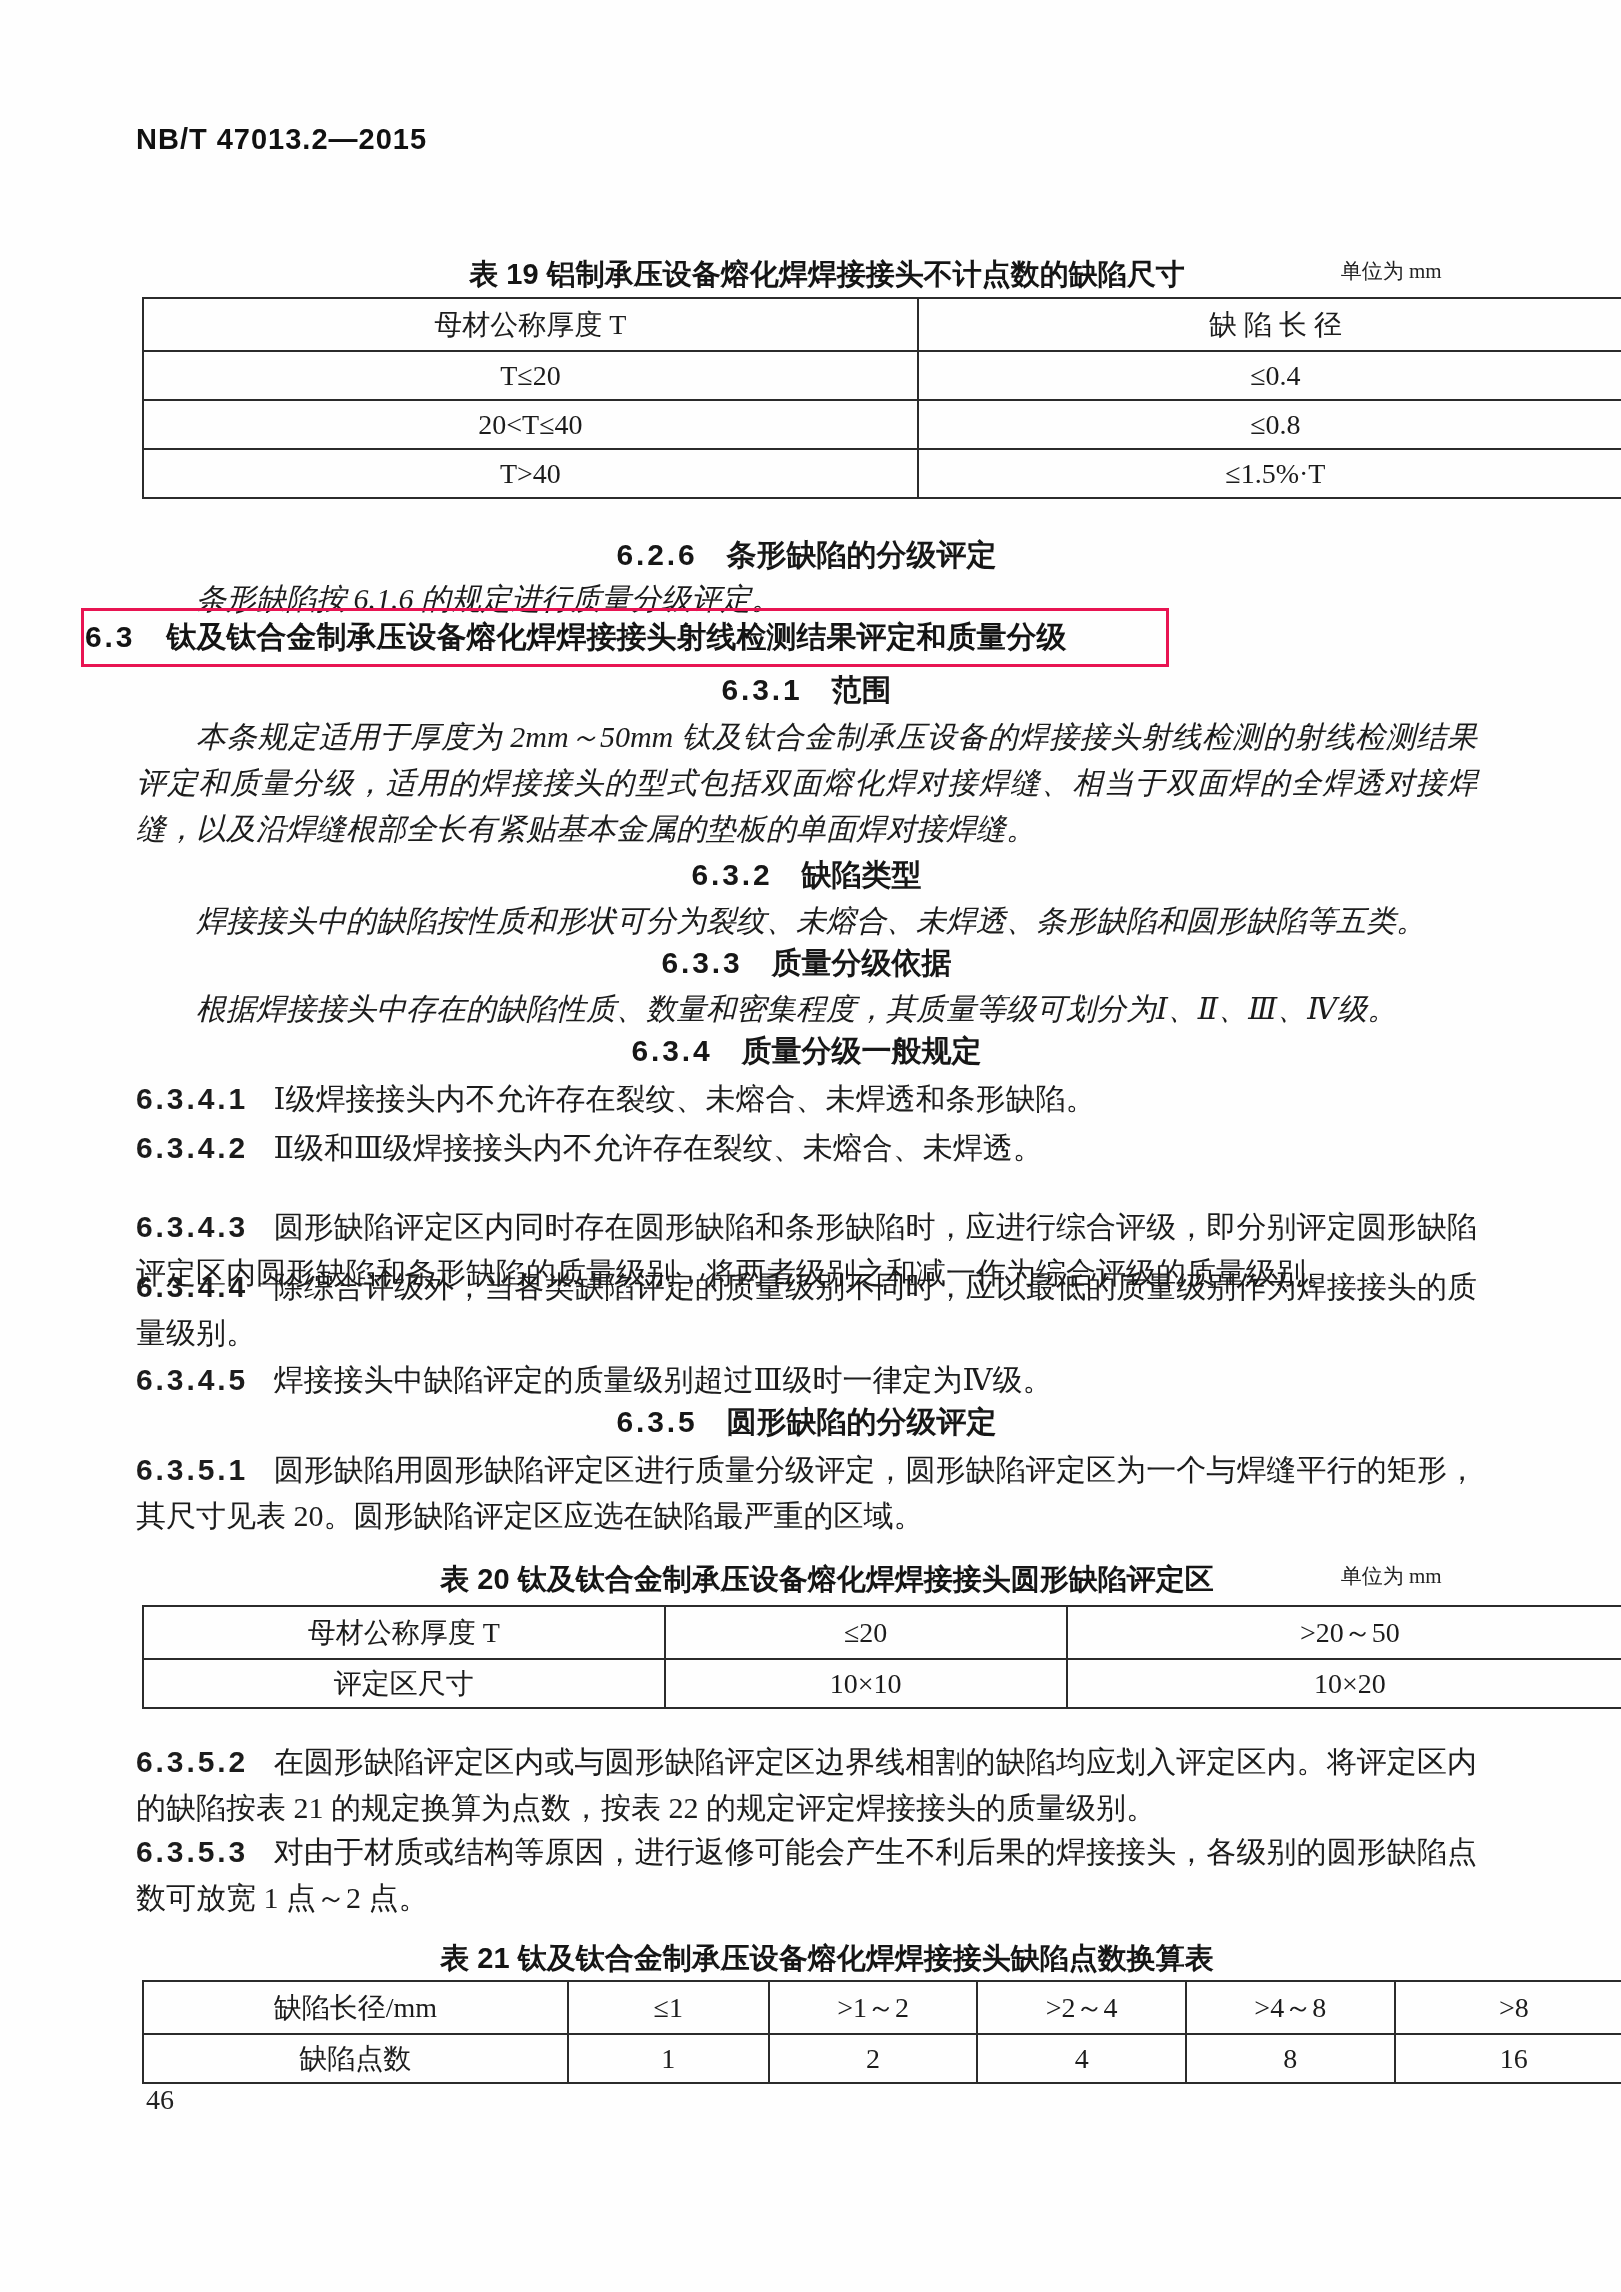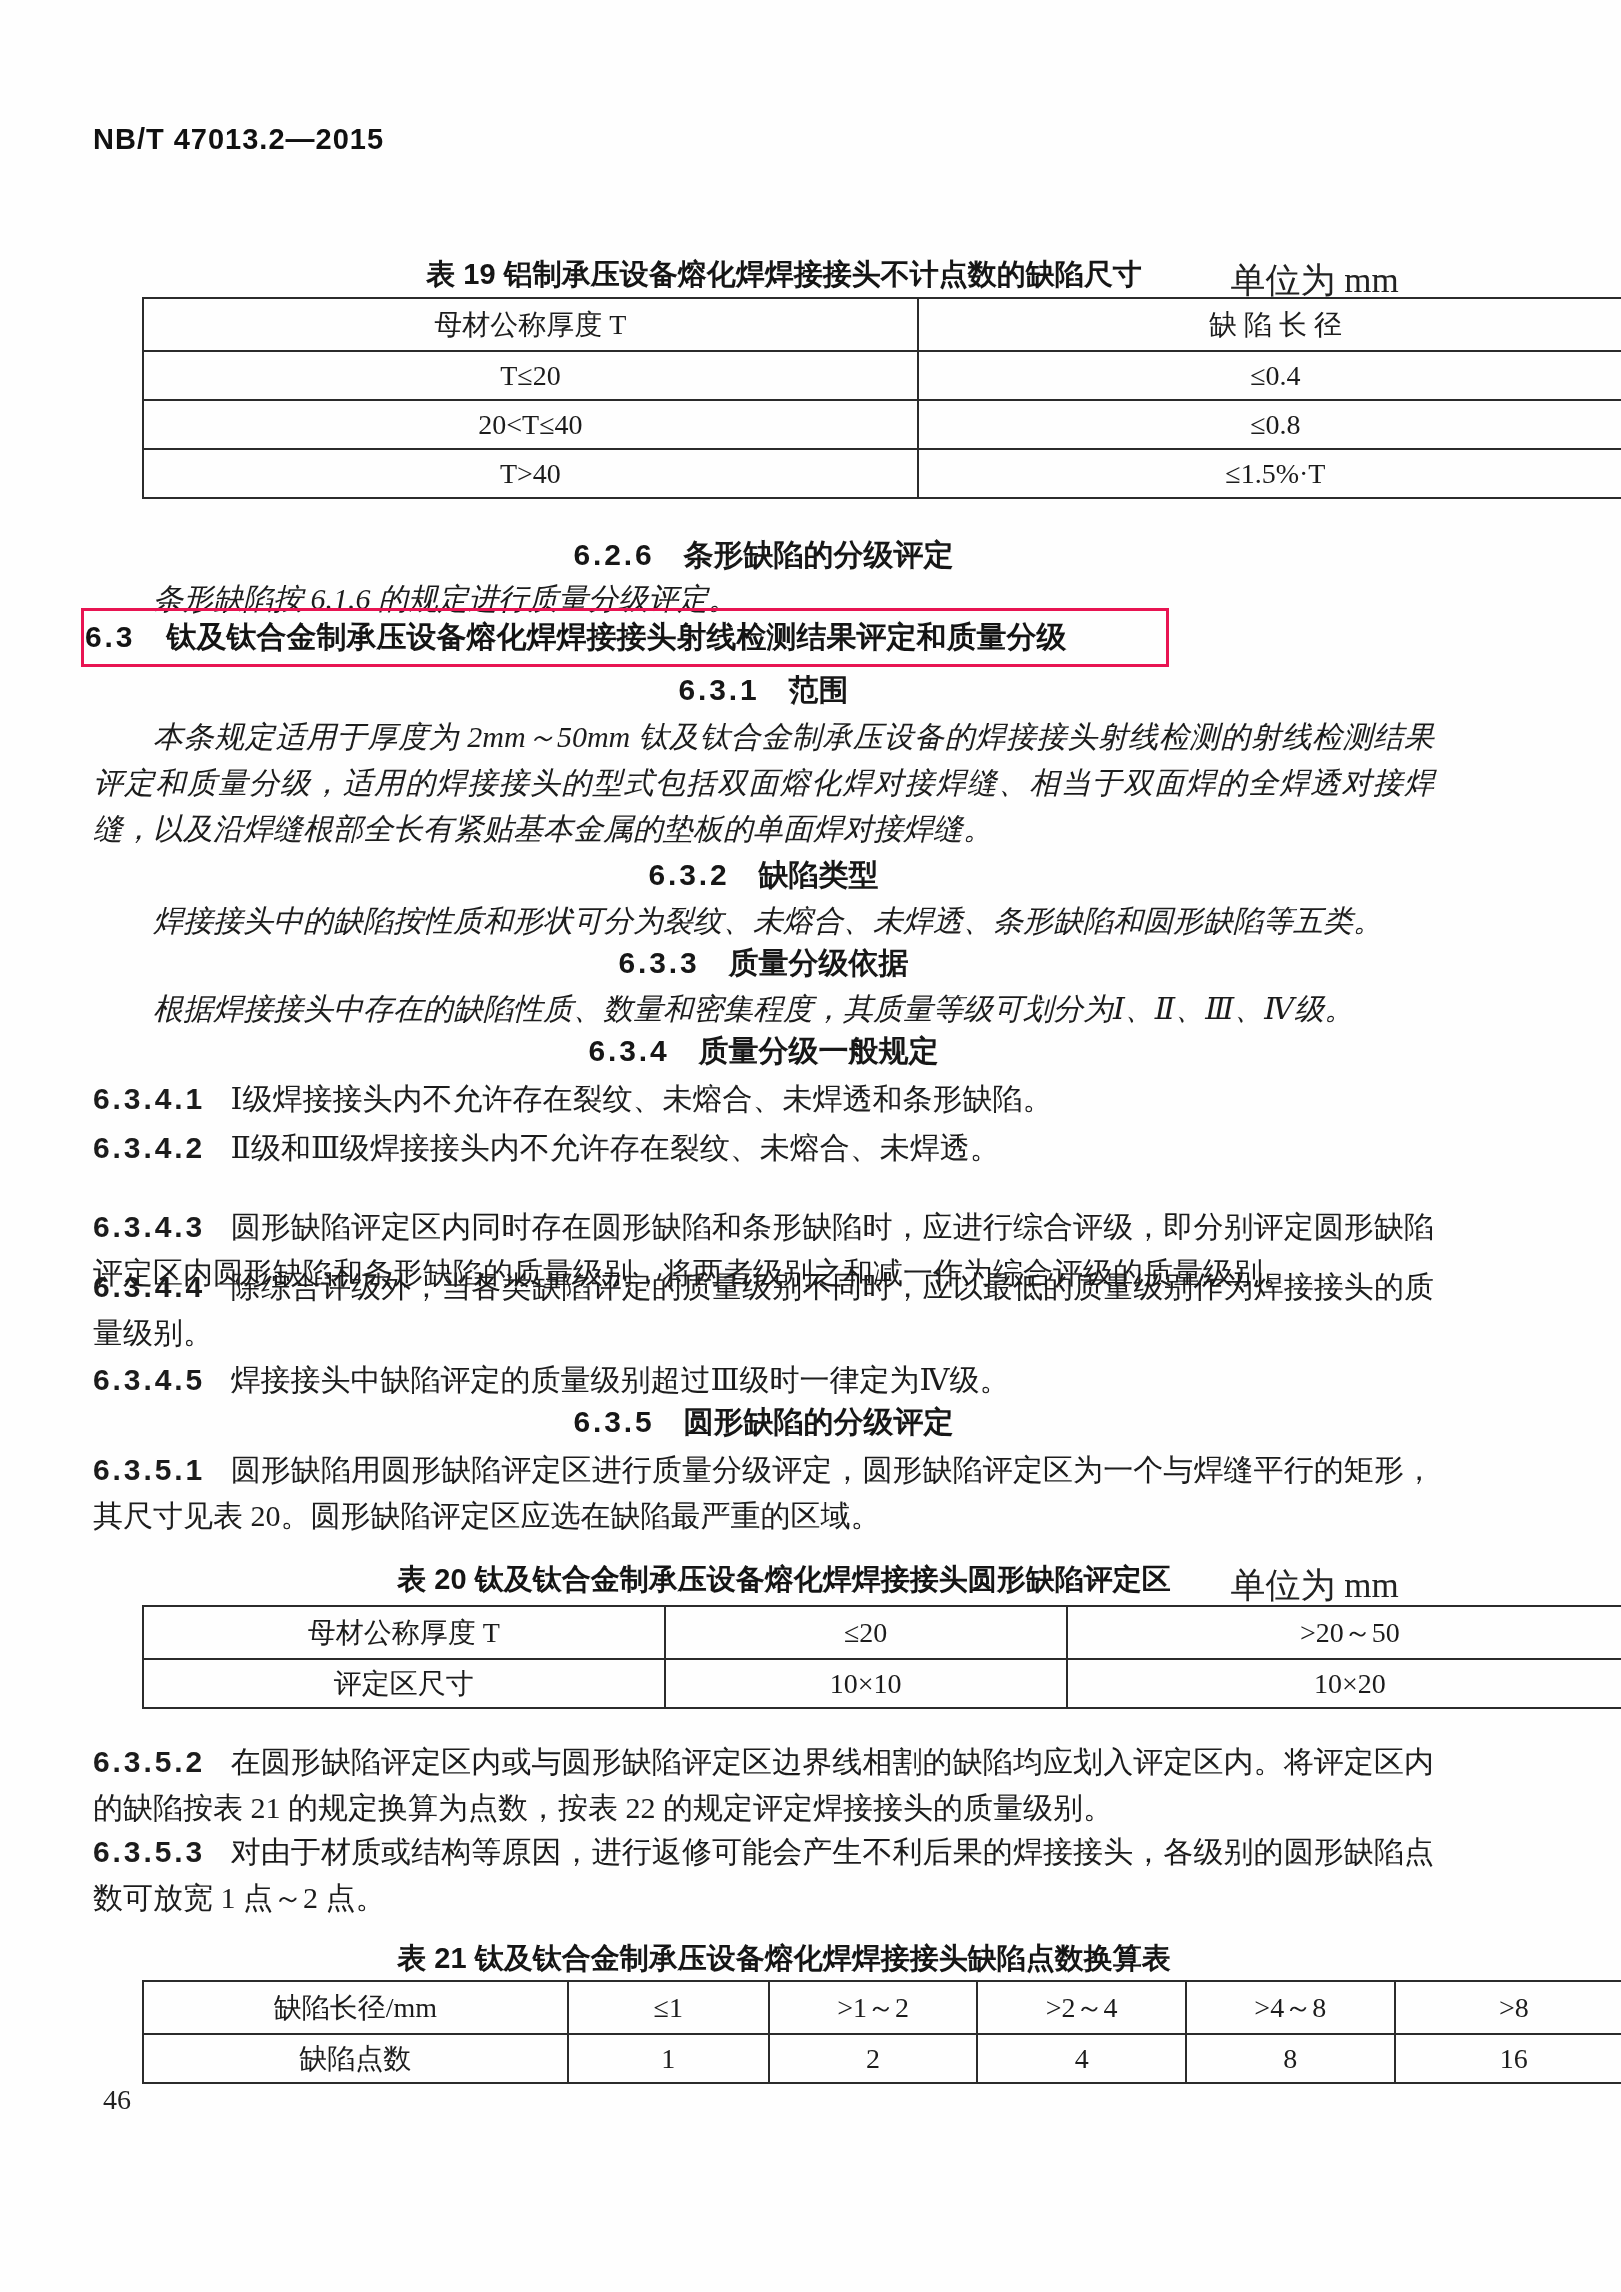--- a/index.html
+++ b/index.html
@@ -3,37 +3,37 @@
 <meta charset="utf-8">
 <style>
   * { margin:0; padding:0; box-sizing:border-box; }
   html, body { width:1621px; height:2293px; }
   body { background:#ffffff; }
   .page {
     position:relative; width:1621px; height:2293px; background:#fefefe;
     font-family:"Liberation Serif","DejaVu Serif",serif; color:#1e1e1e;
     overflow:hidden;
   }
-  .abs { position:absolute; }
+  .abs { position:absolute;margin-left:43px; }
 
   .doc-header {
     left:93px; top:123px;
     font-family:"Liberation Sans","DejaVu Sans",sans-serif;
     font-weight:700; font-size:29px; letter-spacing:1px; color:#111;
   }
 
   .caption {
     left:142px; width:1284px; text-align:center;
     font-family:"Liberation Sans","DejaVu Sans",sans-serif;
     font-weight:700; font-size:29px; color:#151515;
   }
   .caption .unit {
     position:absolute; right:27.4px; top:2px;
     font-family:"Liberation Serif","DejaVu Serif",serif;
-    font-weight:400; font-size:35px; color:#222;
+    font-weight:400; font-size:21px; color:#222;
   }
 
   table.tbl {
     position:absolute; left:142px; width:1492px;
     border-collapse:collapse; table-layout:fixed;
     font-size:28px; color:#1c1c1c;
     border:2.9px solid #1f1f1f;
   }
   table.tbl td {
     border:2px solid #2b2b2b;

